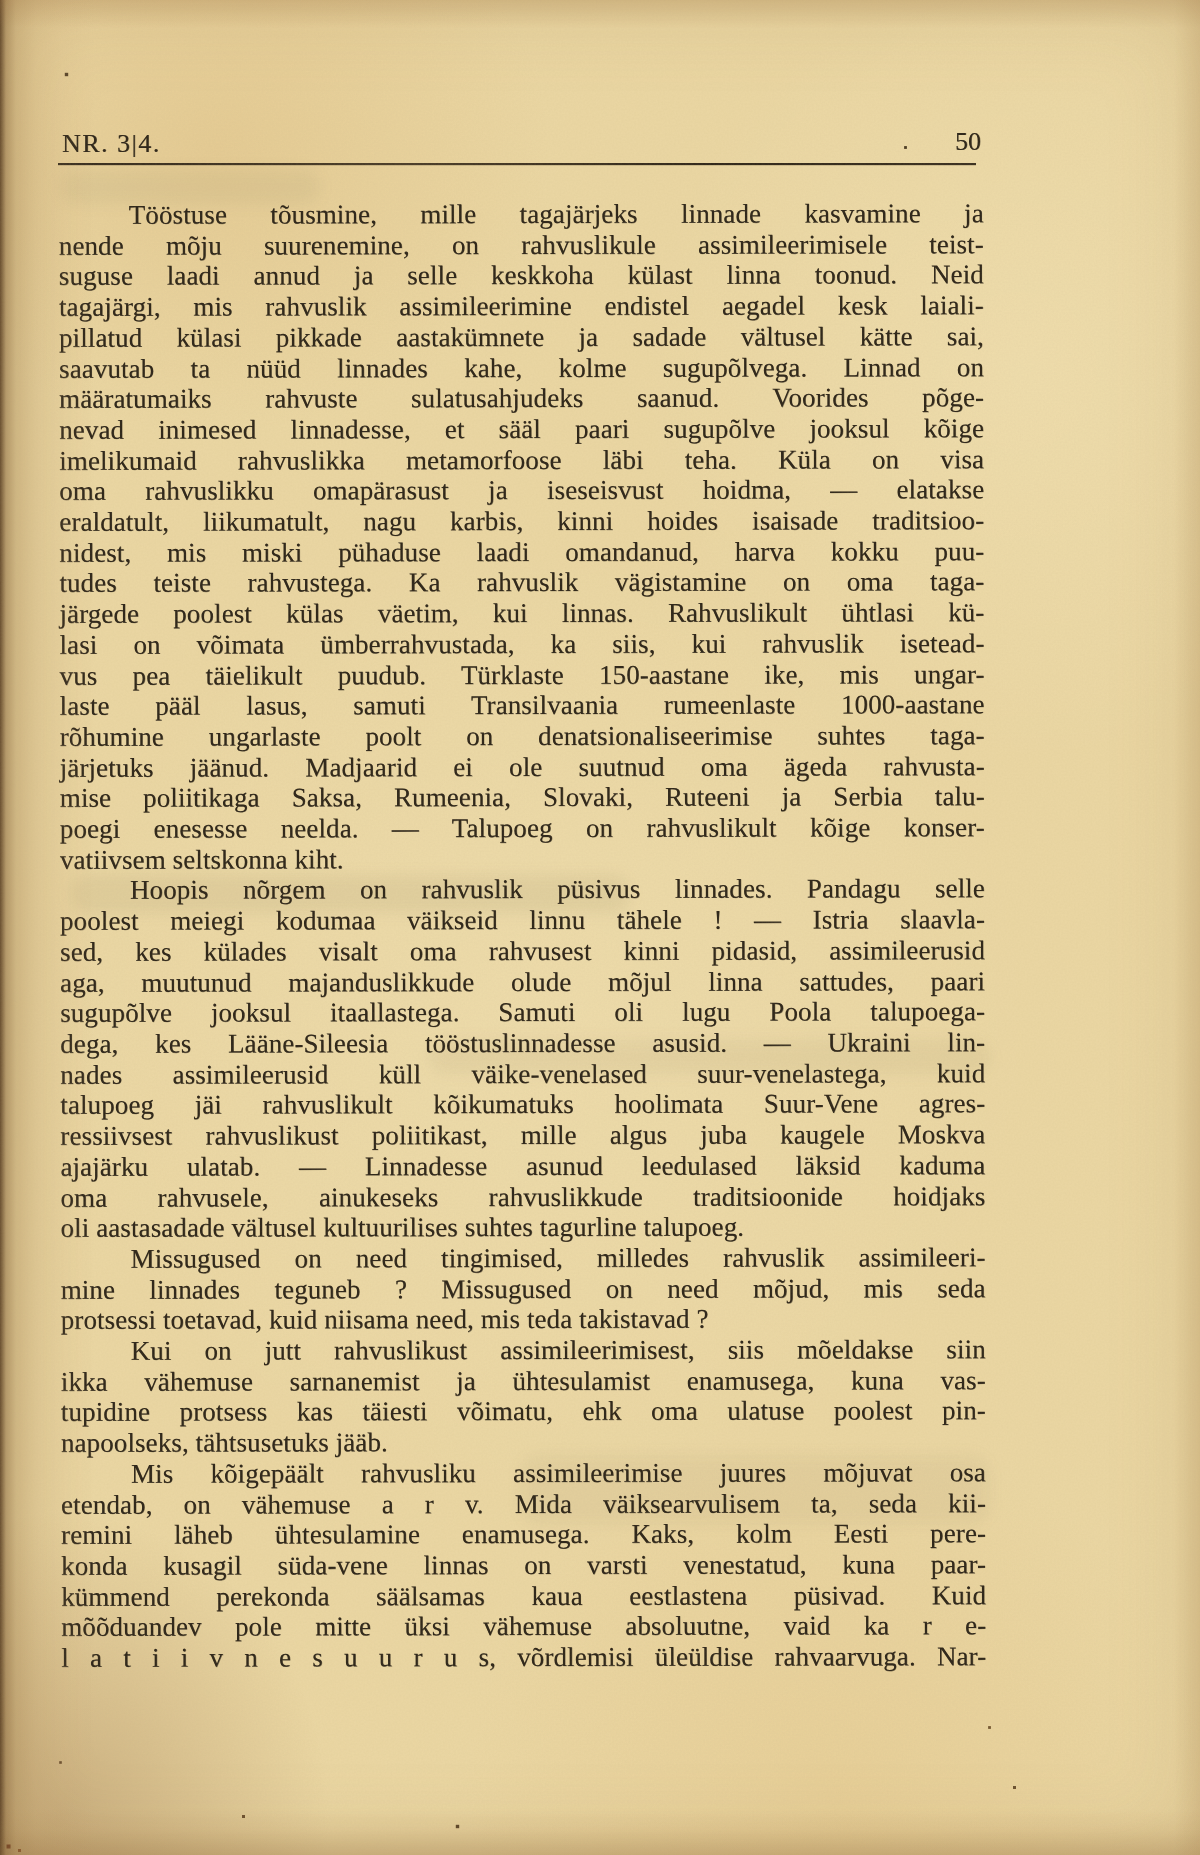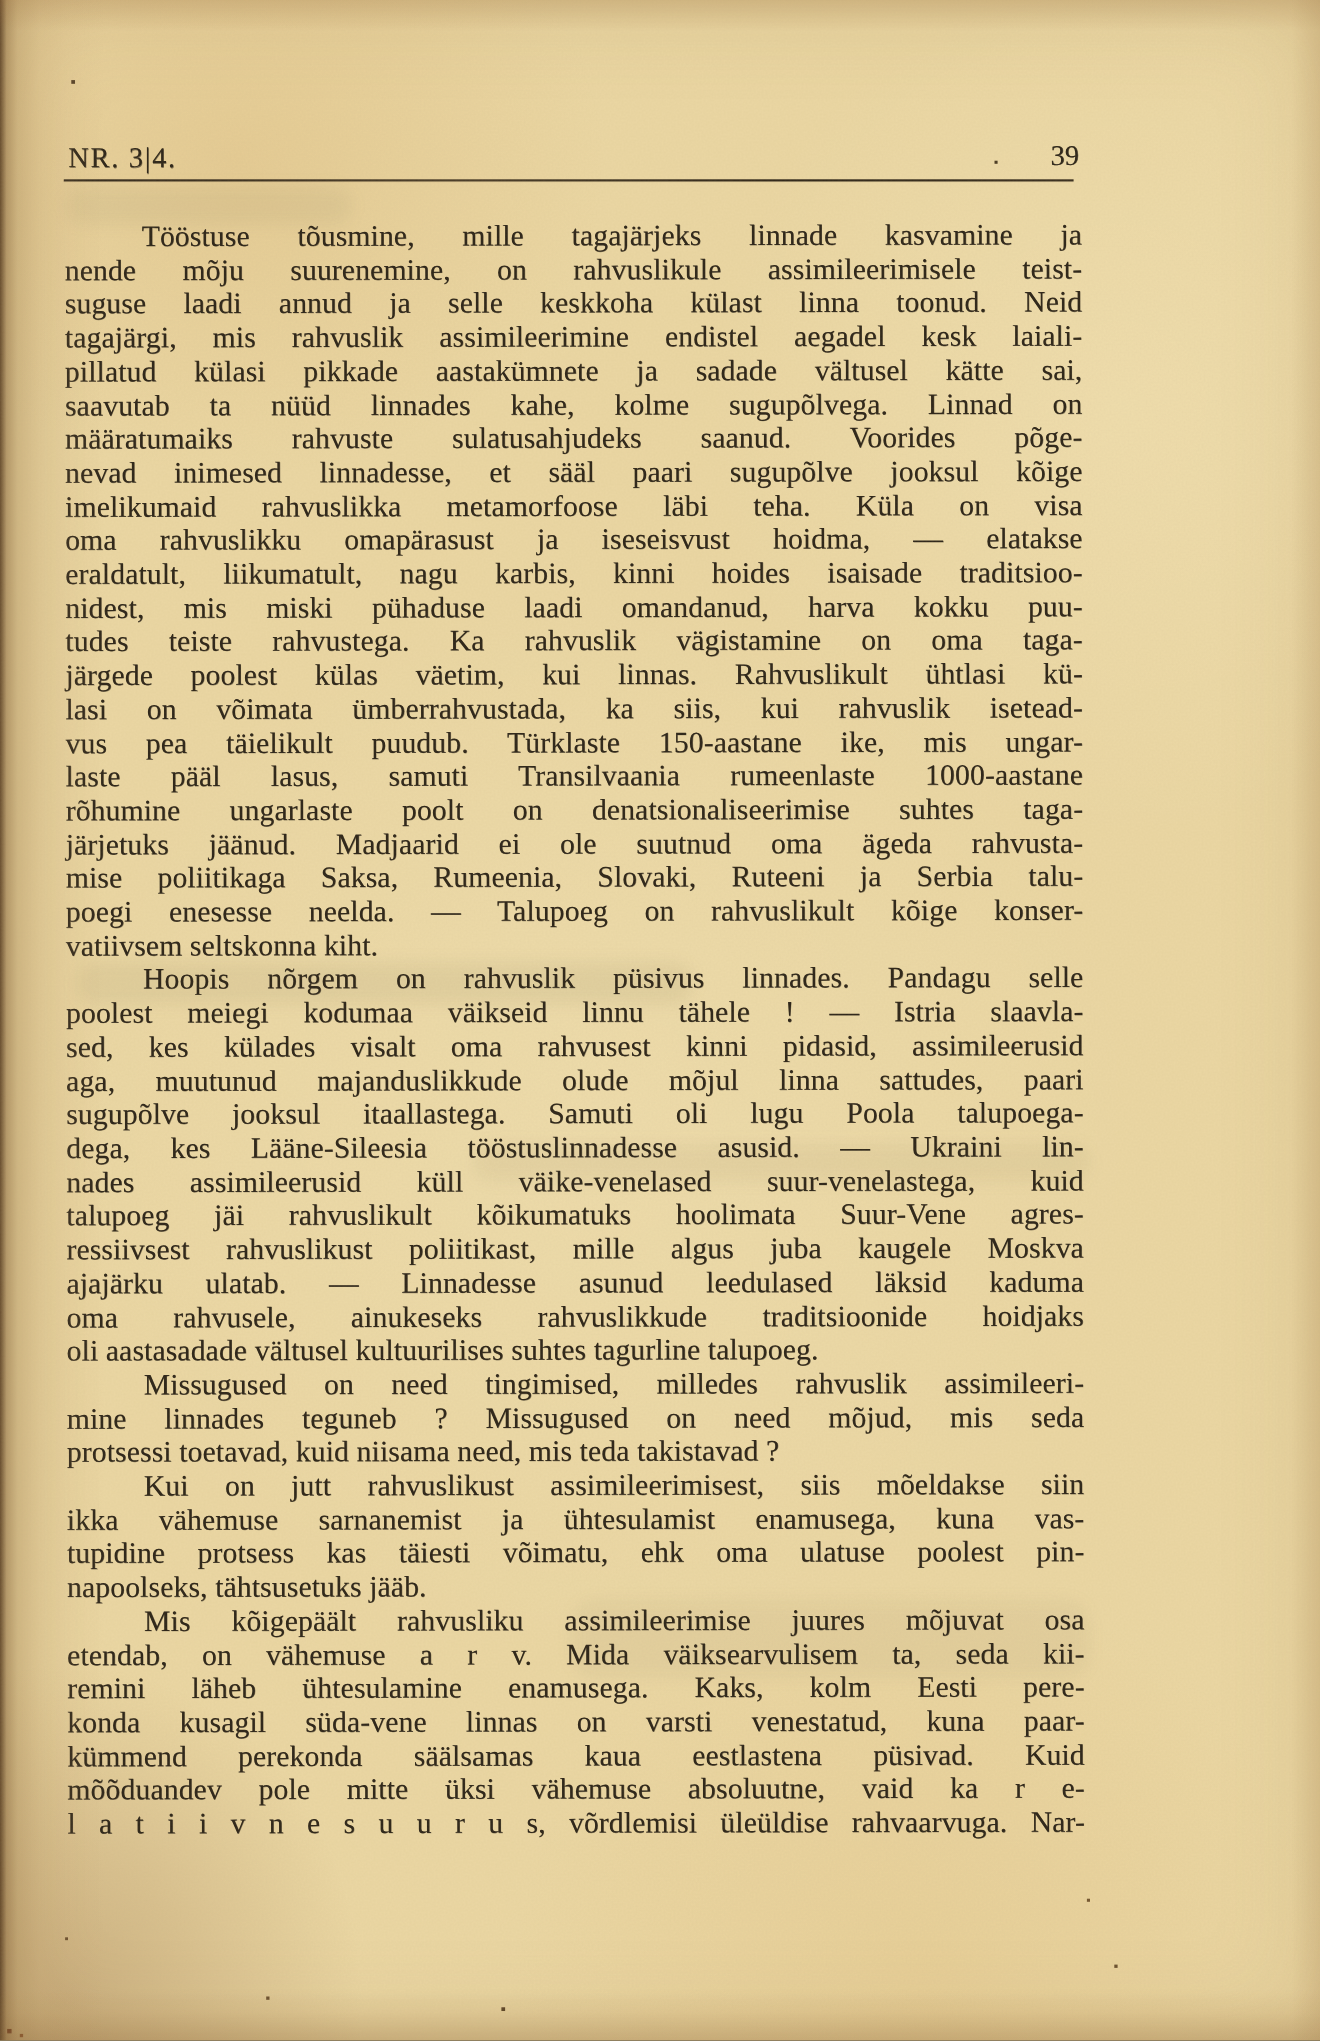--- a/index.html
+++ b/index.html
@@ -91,21 +91,21 @@
 <div class="page">
 
   <div class="mottle"></div>
 
   <div class="ghost ghost-a"></div>
   <div class="ghost ghost-b"></div>
   <div class="ghost ghost-c"></div>
   <div class="ghost ghost-d"></div>
 
   <div class="header-issue">NR. 3|4.</div>
-  <div class="header-pagenum">39</div>
+  <div class="header-pagenum">50</div>
   <div class="header-rule"></div>
 
   <div class="body-text">
       <div class="paragraph">
         <div class="line indent">Tööstuse tõusmine, mille tagajärjeks linnade kasvamine ja</div>
         <div class="line">nende mõju suurenemine, on rahvuslikule assimileerimisele teist-</div>
         <div class="line">suguse laadi annud ja selle keskkoha külast linna toonud.  Neid</div>
         <div class="line">tagajärgi, mis rahvuslik assimileerimine endistel aegadel kesk laiali-</div>
         <div class="line">pillatud külasi pikkade aastakümnete ja sadade vältusel kätte sai,</div>
         <div class="line">saavutab ta nüüd linnades kahe, kolme sugupõlvega.  Linnad on</div>

